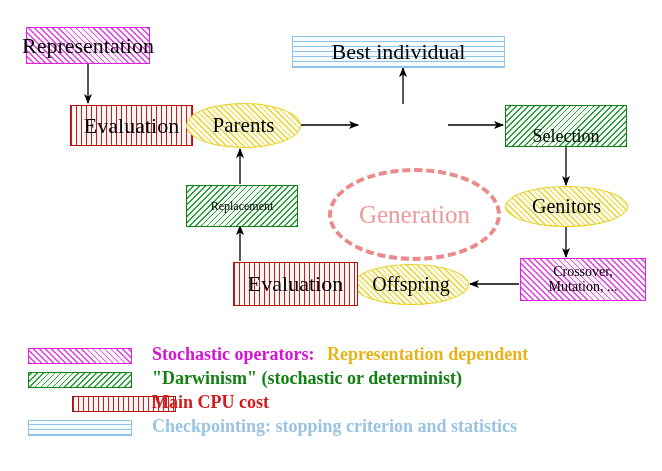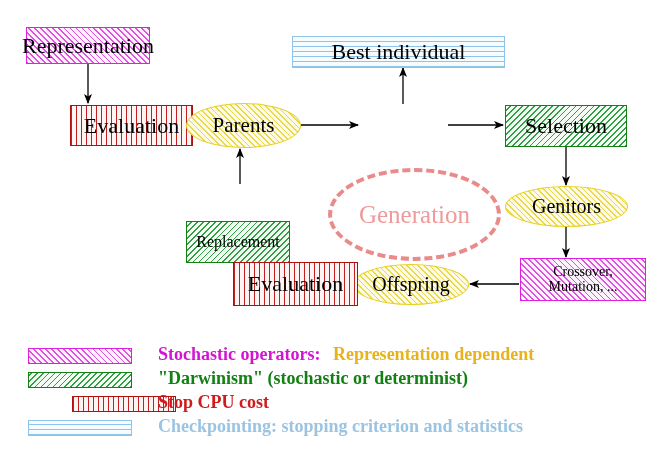--- a/index.html
+++ b/index.html
@@ -47,21 +47,21 @@
   .dashed-ellipse span{color:#ef9a9a;font-size:25px;}
 
   svg.arrows{position:absolute;left:0;top:0;width:662px;height:471px;
              pointer-events:none;}
 
   
   .legend{position:absolute;left:0;top:340px;width:662px;}
   .legrow{position:absolute;left:28px;height:22px;}
   .swatch{position:absolute;left:0;top:0;width:104px;height:16px;
           box-sizing:border-box;}
-  .legtext{position:absolute;left:130px;top:-4px;white-space:nowrap;
+  .legtext{position:absolute;left:124px;top:-4px;white-space:nowrap;
            font-size:18px;font-weight:bold;}
   .c-magenta{color:#d315d3;}
   .c-gold{color:#e8b31a;}
   .c-green{color:#128012;}
   .c-red{color:#d11a1a;}
   .c-lblue{color:#9bc4e2;}
 </style>
 </head>
 <body>
 
@@ -109,25 +109,25 @@
 
   <div class="node hatch-yellow ellipse" style="left:186px;top:103px;width:115px;height:45px;font-size:21px;">
     <span>Parents</span>
   </div>
 
   <div class="node hatch-blue" style="left:292px;top:36px;width:213px;height:32px;font-size:22px;">
     <span>Best individual</span>
   </div>
 
 
-  <div class="node hatch-green" style="left:505px;top:105px;width:122px;height:42px;font-size:22px;">
+  <div class="node hatch-green" style="left:505px;top:105px;width:122px;height:42px;font-size:18px;align-items:flex-end;">
     <span>Selection</span>
   </div>
 
-  <div class="node hatch-green" style="left:186px;top:185px;width:104px;height:42px;font-size:16px;margin-top:36px;">
+  <div class="node hatch-green" style="left:186px;top:185px;width:112px;height:42px;font-size:12px;">
     <span>Replacement</span>
   </div>
 
   <div class="dashed-ellipse" style="left:328px;top:168px;width:165px;height:85px;">
     <span>Generation</span>
   </div>
 
   <div class="node hatch-yellow ellipse" style="left:505px;top:186px;width:123px;height:41px;font-size:20px;">
     <span>Genitors</span>
   </div>
@@ -155,21 +155,21 @@
       </div>
     </div>
 
     <div class="legrow" style="top:32px;">
       <div class="swatch hatch-green"></div>
       <div class="legtext c-green">"Darwinism" (stochastic or determinist)</div>
     </div>
 
     <div class="legrow" style="top:56px;">
       <div class="swatch hatch-red"></div>
-      <div class="legtext c-red">Stop CPU cost</div>
+      <div class="legtext c-red">Main CPU cost</div>
     </div>
 
     <div class="legrow" style="top:80px;">
       <div class="swatch hatch-blue"></div>
       <div class="legtext c-lblue">Checkpointing: stopping criterion and statistics</div>
     </div>
 
   </div>
 
 </div>

